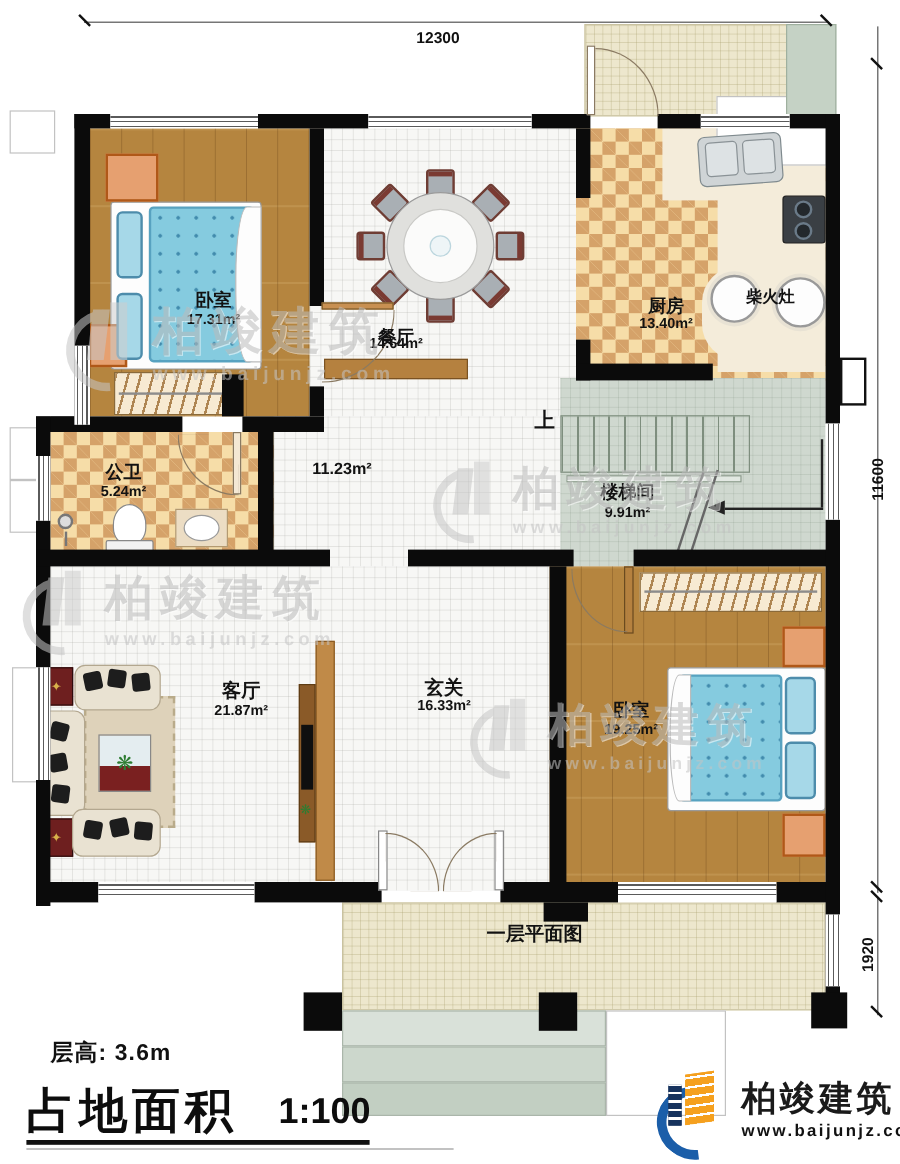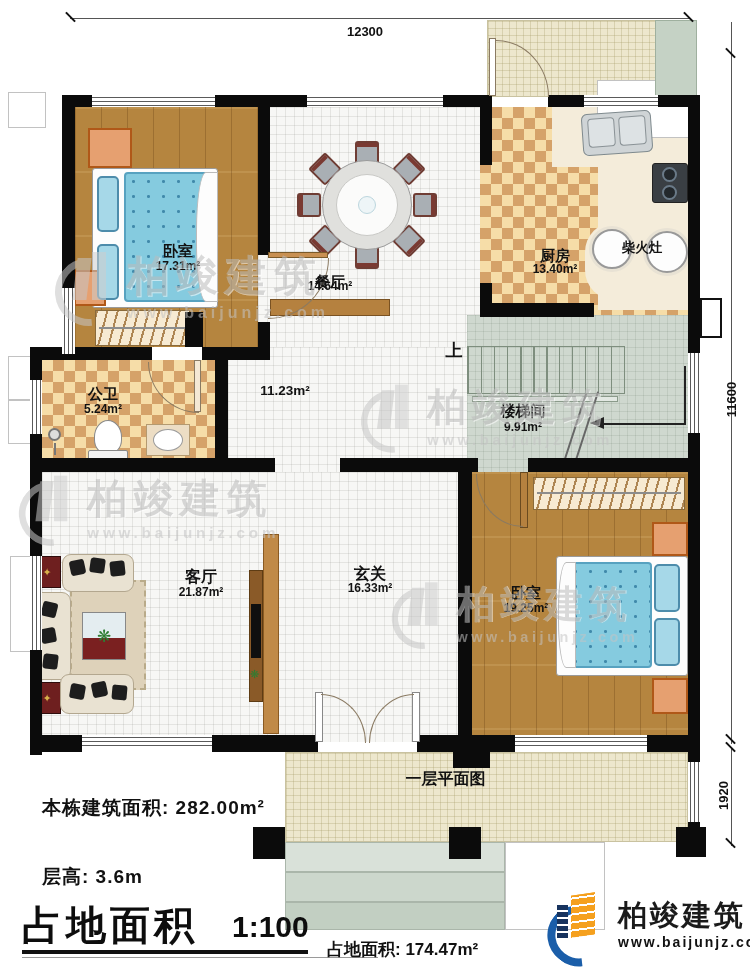--- a/index.html
+++ b/index.html
@@ -341,37 +341,29 @@
         <div class="wsw"></div>
         <div class="wb1"></div>
         <div class="wb2"></div>
       </div>
     <div>
         <div class="wm-name">柏竣建筑</div>
          <div class="wm-url">www.baijunjz.com</div>
       </div>
   </div>
 
-  <div class="note-line" style="left:42px;top:795px">
-    <span>本栋建筑面积:</span>
-    <span>282.00m²</span>
-  </div>
   <div class="note-line" style="left:42px;top:864px">
     <span>层高:</span>
     <span>3.6m</span>
   </div>
 
   <div class="tb-title" style="left:22px;top:898px">占地面积</div>
   <div class="tb-scale" style="left:232px;top:910px">1:100</div>
   <div class="abs" style="left:22px;top:950px;width:286px;height:4px;background:#111;z-index:32"></div>
   <div class="abs" style="left:22px;top:957px;width:356px;height:1px;background:#9a9a9a;z-index:32"></div>
-  <div class="tb-note" style="left:327px;top:938px">
-    <span>占地面积:</span>
-    <span>174.47m²</span>
-  </div>
 
   <div class="abs" style="left:545px;top:890px;width:64px;height:64px;z-index:32">
     <div class="abs" style="left:2px;top:16px;width:46px;height:44px;border:8px solid transparent;border-bottom-color:#1b5ea9;border-left-color:#1b5ea9;border-radius:50%;transform:rotate(38deg)"></div>
     <div class="abs" style="left:26px;top:4px;width:24px;height:42px;background:#f5a01e;transform:skewY(-8deg);background-image:repeating-linear-gradient(0deg,#f5a01e 0 6px,#ffffff 6px 8px)"></div>
     <div class="abs" style="left:12px;top:14px;width:11px;height:34px;background:#17335e;background-image:repeating-linear-gradient(0deg,#17335e 0 5px,#ffffff 5px 7px)"></div>
   </div>
   <div class="brand-name" style="left:618px;top:896px">柏竣建筑</div>
   <div class="brand-url" style="left:618px;top:934px">www.baijunjz.com</div>
 
 </div>

